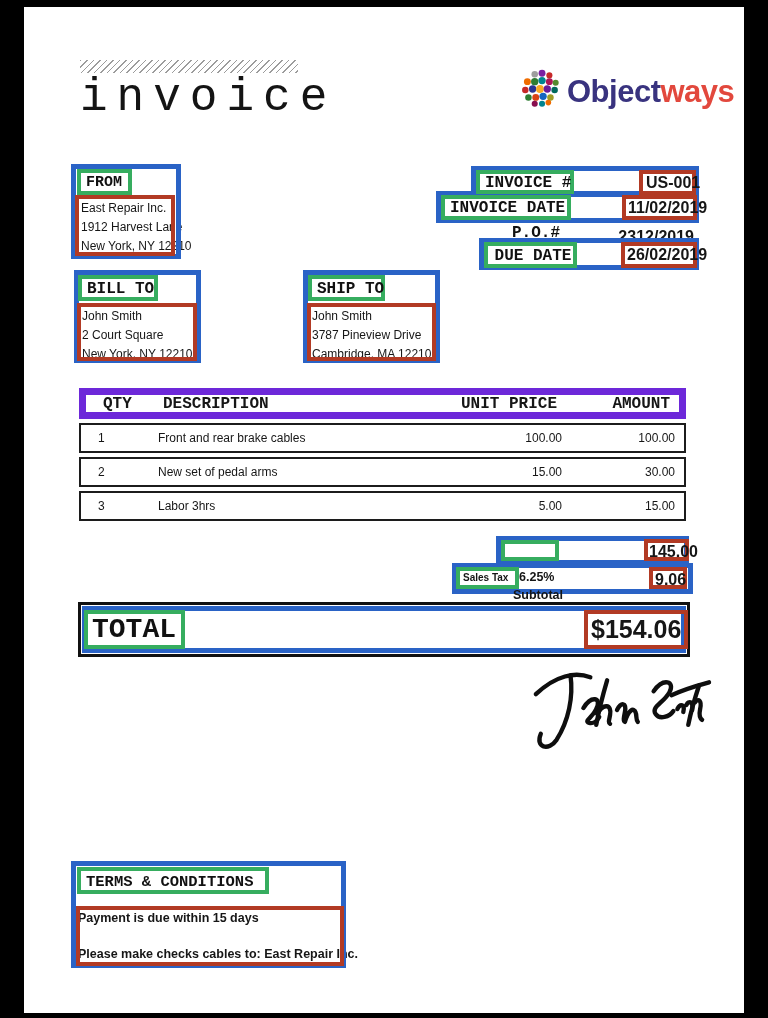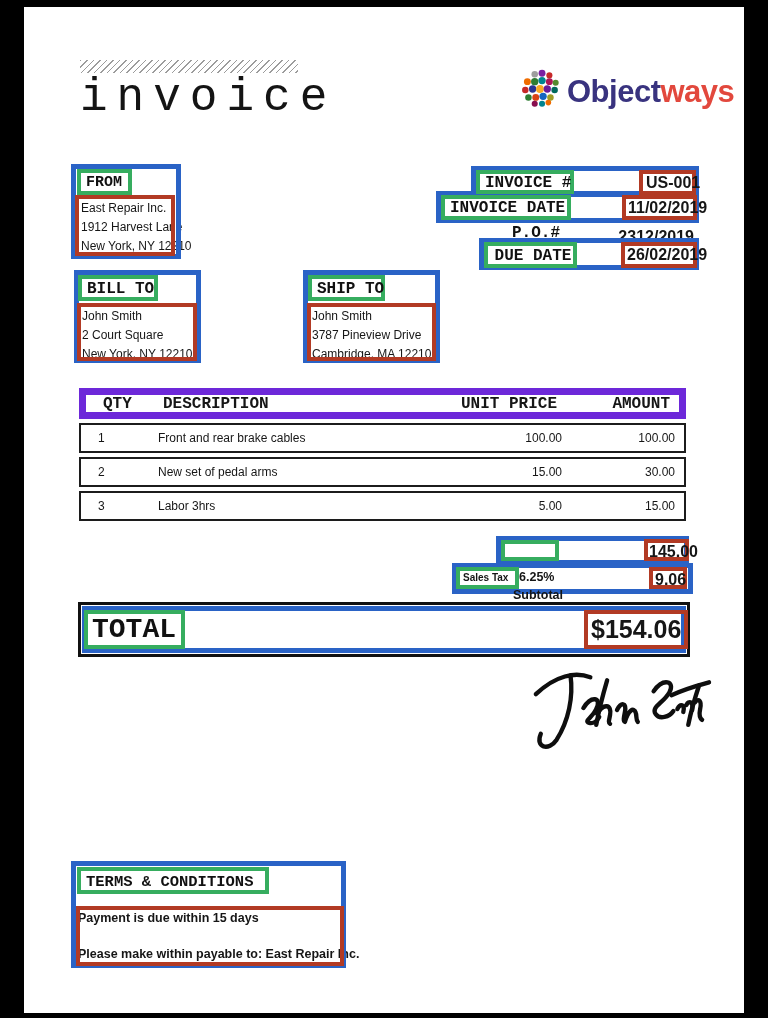--- a/index.html
+++ b/index.html
@@ -207,21 +207,21 @@
         <path d="M131,27 C141,13 153,17 147,28 C141,39 128,43 133,50 C137,56 147,53 151,47"></path>
         <path d="M155,45 C158,39 163,40 161,48 M164,41 C167,36 171,37 170,46 M173,38 C176,34 180,36 178,45 C177,50 177,54 180,56"></path>
         <path d="M177,21 C172,36 168,51 166,61"></path>
         <path d="M149,31 C162,25 176,21 187,18"></path>
       </g>
     </svg>
   </div>
 
   <div class="abs" style="left:78px;top:911px;z-index:2;">
     <div class="val12" style="font-size:12.5px;">Payment is due within 15 days</div>
-    <div class="val12" style="font-size:12.5px;margin-top:22px;">Please make within payable to: East Repair Inc.</div>
+    <div class="val12" style="font-size:12.5px;margin-top:22px;">Please make checks cables to: East Repair Inc.</div>
   </div>
   <div class="ann-blue" style="left:71px;top:861px;width:275px;height:107px;"></div>
   <div class="ann-green" style="left:77px;top:867px;width:192px;height:27px;">
     <span class="lbl mono-lbl" style="font-size:15.5px;padding:2px 0 0 5px;">TERMS &amp; CONDITIONS</span>
   </div>
   <div class="ann-red" style="left:76px;top:906px;width:268px;height:60px;"></div>
 
 </div>
 
 </body></html>

